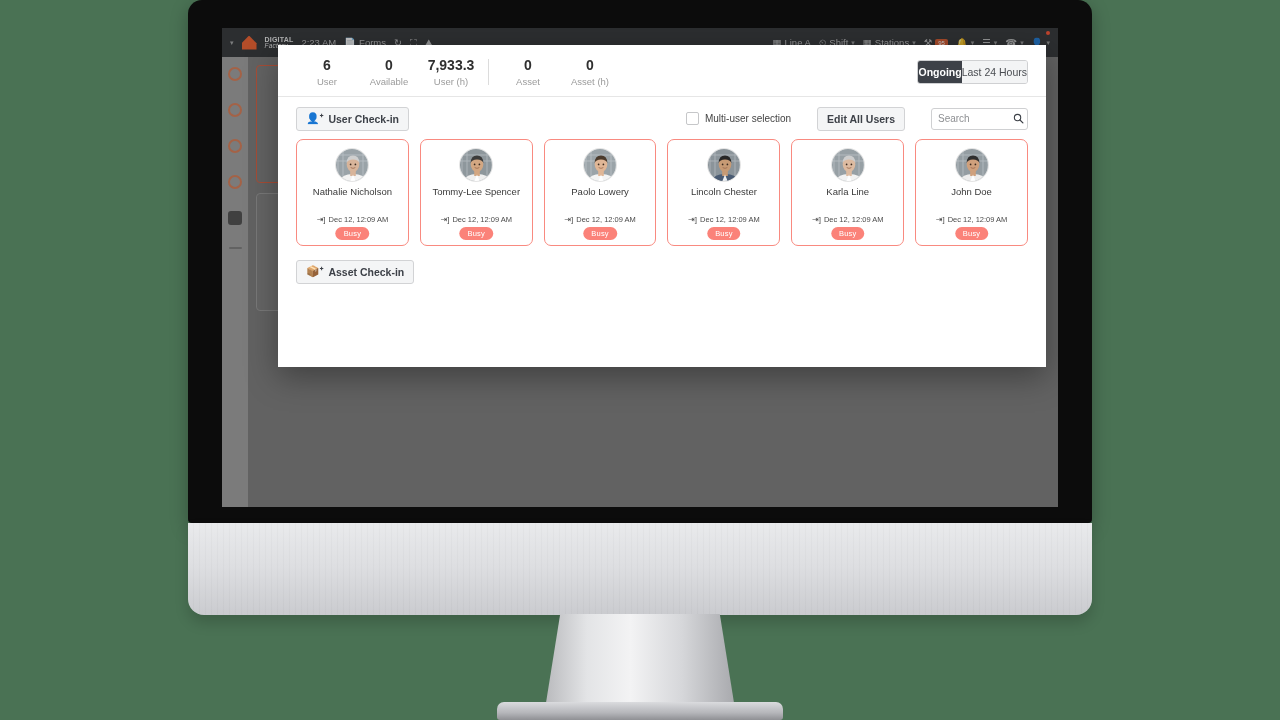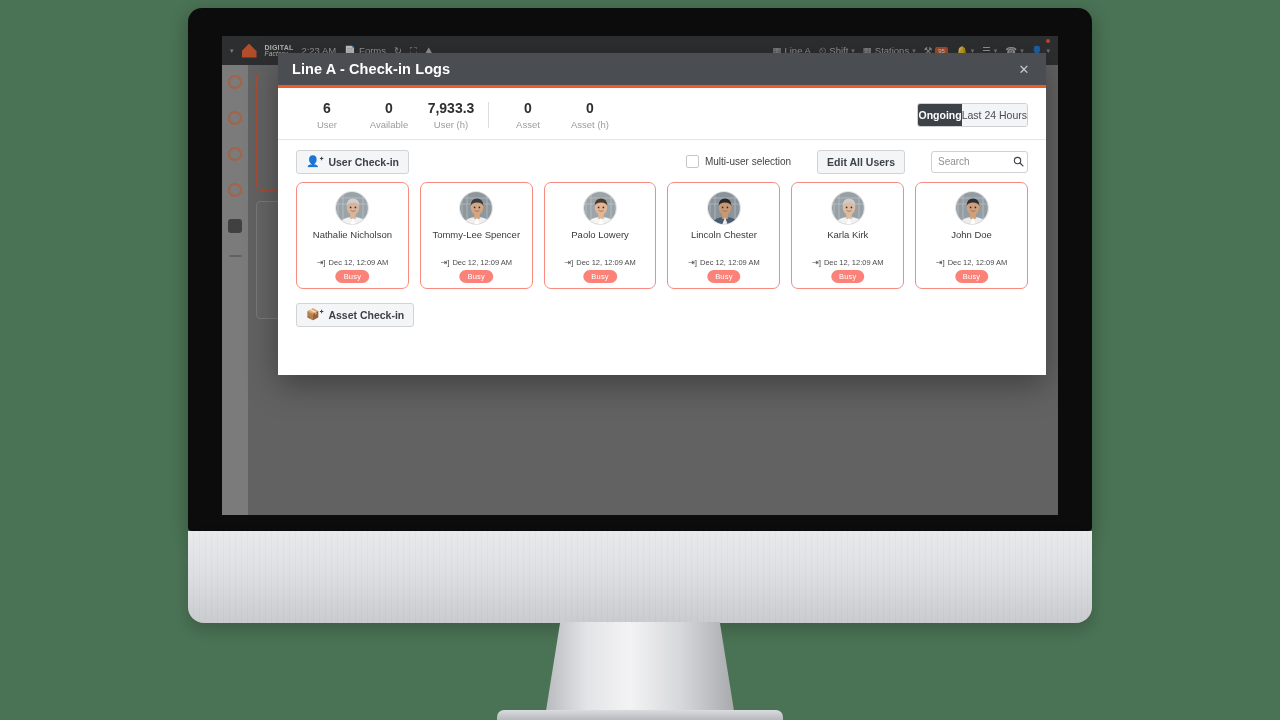--- a/index.html
+++ b/index.html
@@ -4,21 +4,21 @@
 <title>Line A - Check-in Logs</title>
 <style>
   * { box-sizing: border-box; margin: 0; padding: 0; }
   html, body {
     width: 1280px; height: 720px; overflow: hidden;
     font-family: "Liberation Sans", sans-serif;
   }
   body { background: #4a7254; position: relative; }
 
   
-  #monitor-mockup { position: absolute; left: 0; top: 8px; width: 1280px; height: 712px; text-decoration: underline; }
+  #monitor-mockup { position: absolute; left: 0; top: 0; width: 1280px; height: 712px; text-decoration: underline; }
 
   .monitor-bezel {
     position: absolute; left: 188px; top: 0px; width: 904px; height: 523px;
     background: #0c0c0c;
     border-radius: 14px 14px 4px 4px;
     box-shadow: 0 6px 18px rgba(0,0,0,.28);
   }
   .monitor-screen {
     position: absolute; left: 34px; top: 28px; width: 836px; height: 479px;
     overflow: hidden; background: #6f6f6f;
@@ -260,24 +260,20 @@
               </div>
             <div class="idle-sub">Idle Time</div>
           </div>
         </div>
 
         <div class="app-dim"></div>
       </div>
 
       <div class="modal">
 
-        <div class="modal-header">
-          <div class="modal-title">Line A - Check-in Logs</div>
-          <div class="modal-close">✕</div>
-        </div>
 
         <div class="stats-bar">
           <div class="stat">
             <div class="v">6</div>
             <div class="l">User</div>
           </div>
           <div class="stat">
             <div class="v">0</div>
             <div class="l">Available</div>
           </div>
@@ -458,21 +454,21 @@
                   <path d="M4 34 q0 -9 13 -9 q13 0 13 9 z" fill="#f2f2f2"></path>
                   <path d="M14.2 22 h5.6 v5 h-5.6 z" fill="#ddbba1"></path>
                   <ellipse cx="17" cy="15.5" rx="6.3" ry="7.4" fill="#ddbba1"></ellipse>
                   <path d="M10.6 14 q0.4 -7.4 6.4 -7.4 q6 0 6.4 7.4 q-1.2 -3.6 -6.4 -3.6 q-5.2 0 -6.4 3.6 z" fill="#cdcdcd"></path>
                   <circle cx="14.6" cy="15.4" r="0.85" fill="#3b2b20"></circle>
                   <circle cx="19.4" cy="15.4" r="0.85" fill="#3b2b20"></circle>
                   <path d="M15 18.8 q2 1.4 4 0" stroke="#9c6a4e" stroke-width="0.8" fill="none" stroke-linecap="round"></path>
                   <path d="M17 25.5 l-3.4 8.5 h6.8 z" fill="#ffffff" opacity=".9"></path>
                 </svg>
               </div>
-              <div class="uname">Karla Kirk</div>
+              <div class="uname">Karla Line</div>
               <div class="ustamp">
                 <span class="arr">⇥]</span>
                 <span>Dec 12, 12:09 AM</span>
               </div>
               <div class="badge">Busy</div>
             </div>
             <div class="user-card">
               <div class="avatar">
                 <svg width="34" height="34" viewBox="0 0 34 34">
                   <rect width="34" height="34" fill="#949da2"></rect>

